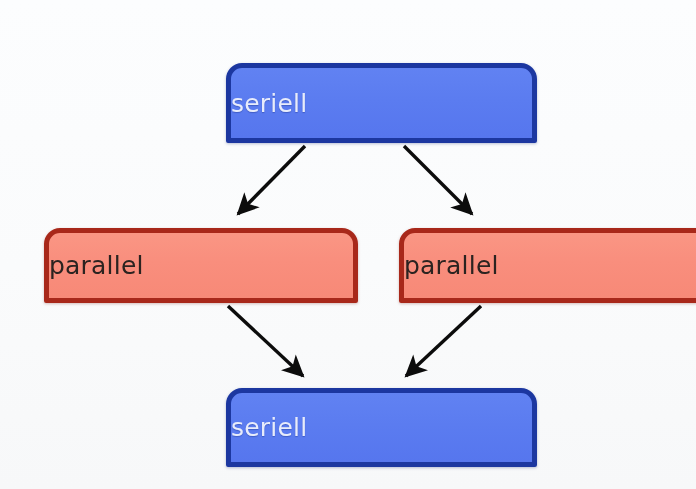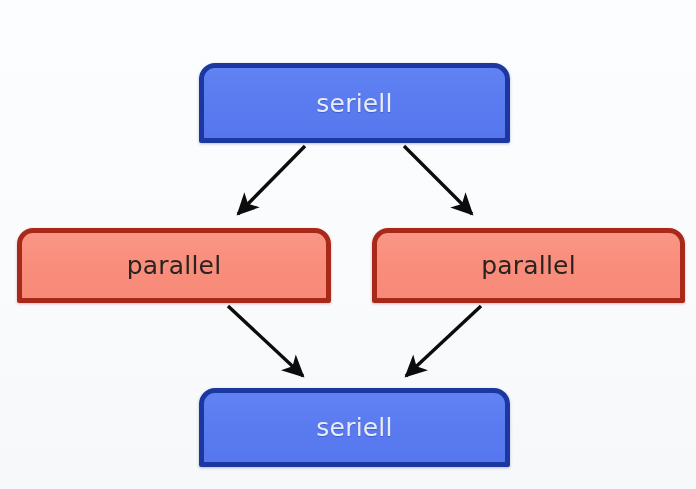--- a/index.html
+++ b/index.html
@@ -31,23 +31,23 @@
     height: 489px;
     pointer-events: none;
   }
 
   
   .node {
     position: absolute;
     box-sizing: border-box;
     display: flex;
     align-items: center;
-    justify-content: center;
     border-style: solid;
     border-radius: 16px 16px 2px 2px;
+    margin-left: 27px;
   }
   .node-label {
     font-size: 25px;
     font-weight: 400;
     letter-spacing: 0.2px;
     line-height: 1;
     white-space: nowrap;
   }
 
   .node.seriell {

